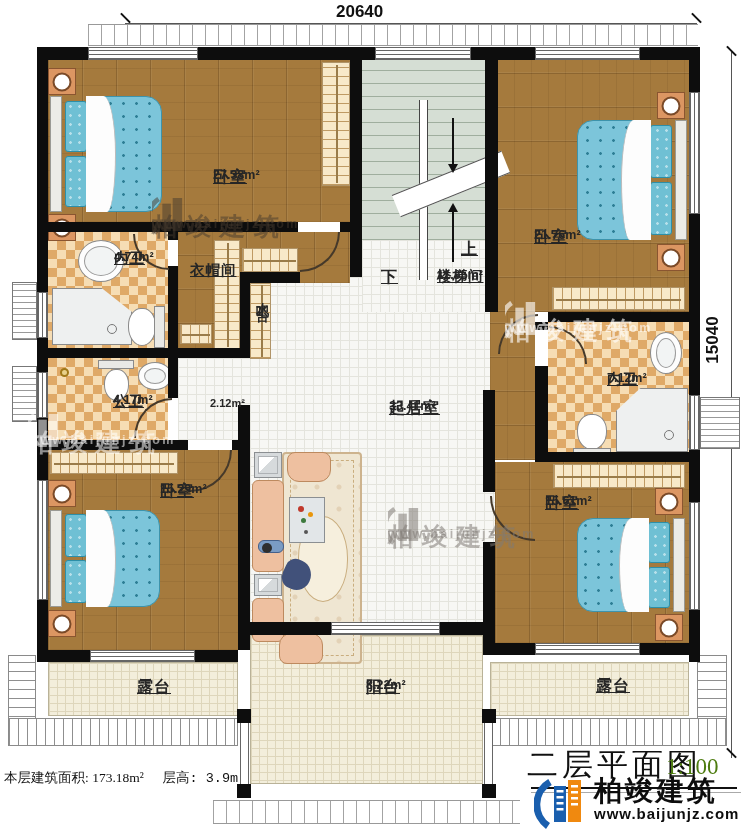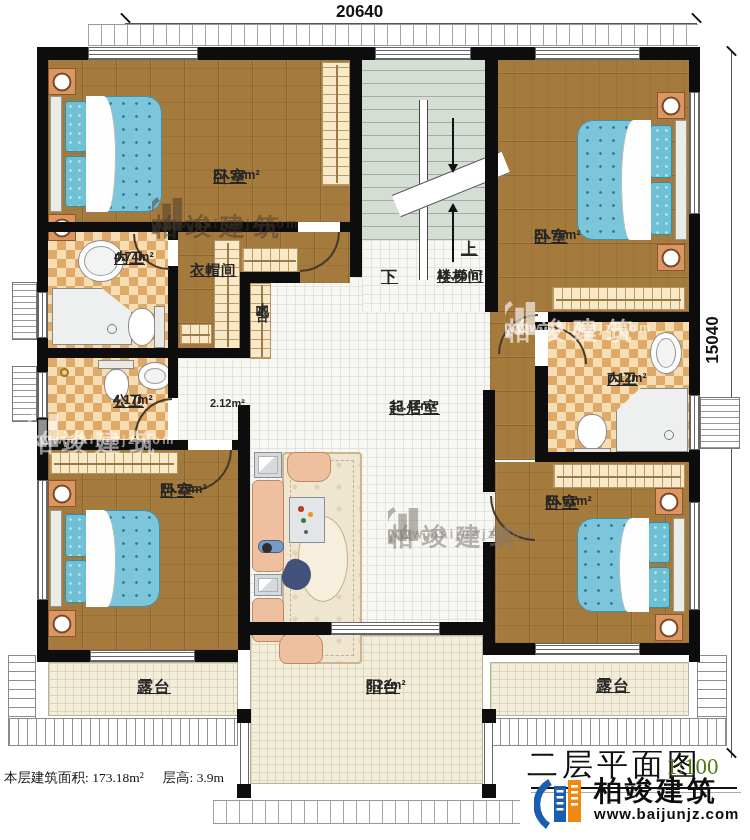--- a/index.html
+++ b/index.html
@@ -399,21 +399,21 @@
     <span class="nm">阳台</span>
       <span class="ar">8.22m²</span>
     </div>
   <div class="lbl" style="left:596px;top:677px;">
     <span class="nm">露台</span>
     </div>
 
   <div class="stats" style="left:4px;top:769px;">
     <span style="position:static;">本层建筑面积: 173.18m²</span>
     <span style="position:static;display:inline-block;width:12px;"></span>
-    <span style="position:static;">层高: 3.9m</span>
+    <span style="position:static;font-family:Liberation Mono, monospace;">层高: 3.9m</span>
   </div>
 
   <div class="ptitle" style="left:527px;top:744px;">二层平面图</div>
   <div class="pscale" style="left:666px;top:754px;">1:100</div>
   <div style="left:531px;top:787px;width:206px;height:2px;background:#111;"></div>
   <div style="left:531px;top:792px;width:210px;height:1px;background:#aaa;"></div>
 
   <div style="left:534px;top:770px;width:56px;height:62px;">
     <svg width="56" height="62" viewBox="0 0 56 62" style="left:0;top:0;">
       <path d="M14 56 A26 26 0 0 1 16 12" stroke="#1a5fae" fill="none" stroke-width="7"></path>

